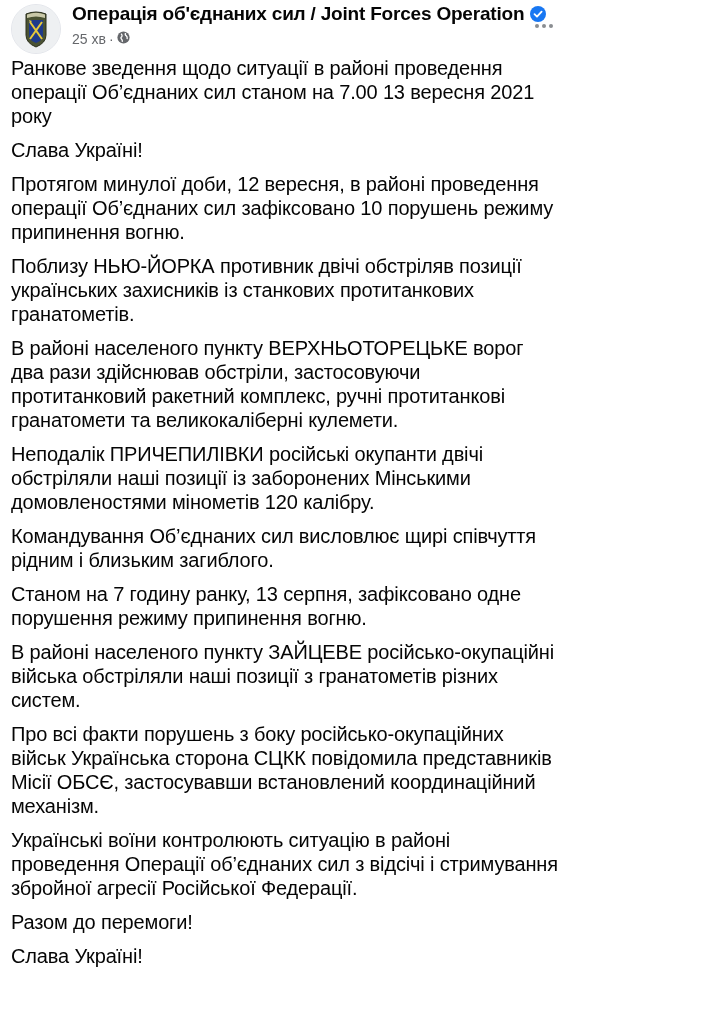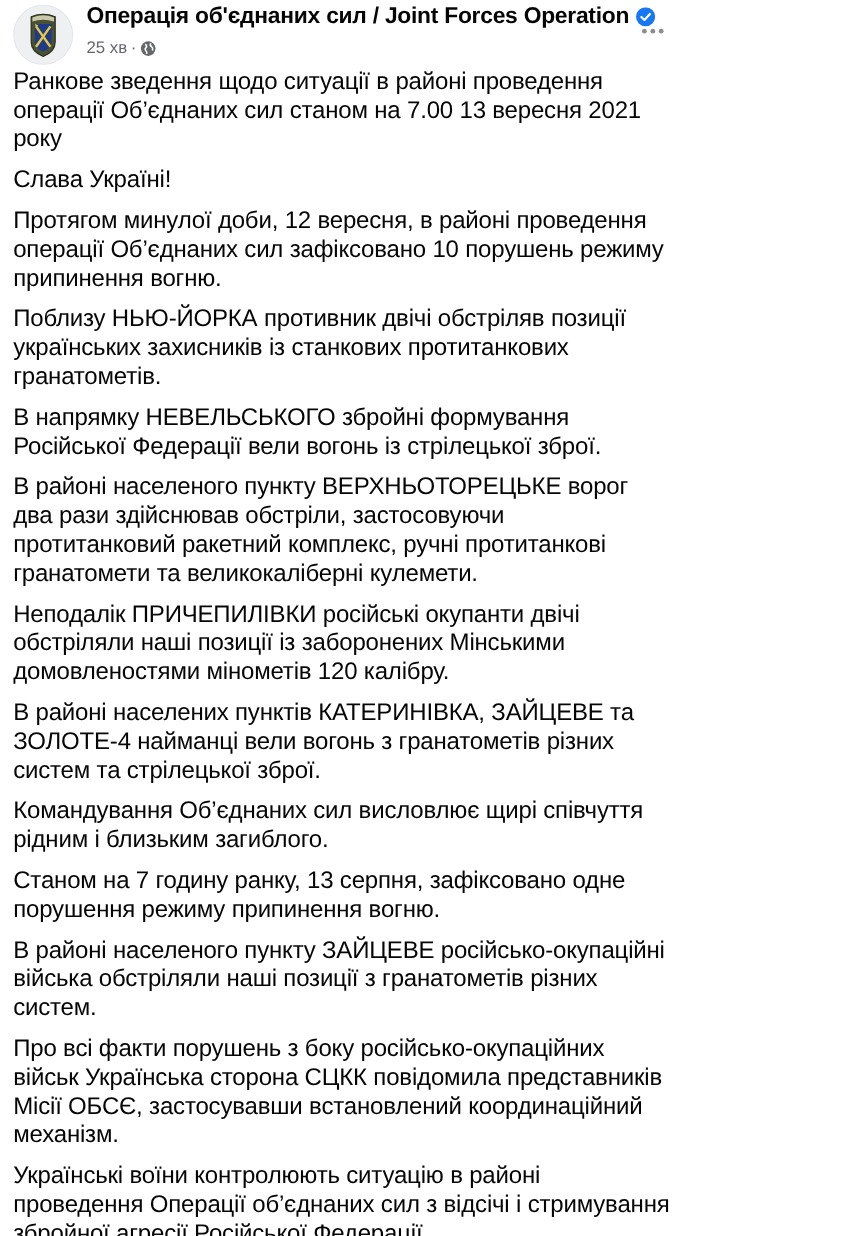--- a/index.html
+++ b/index.html
@@ -4,21 +4,21 @@
   <style>
     html, body { margin:0; padding:0; background:#ffffff; }
     body { width:722px; height:1030px; overflow:hidden; font-family:"Liberation Sans", sans-serif; color:#050505; }
     .post { position:relative; width:572px; }
     .header { position:relative; height:56px; }
     .avatar { position:absolute; left:11px; top:4px; width:48px; height:48px; border-radius:50%; background:#f0f2f5; border:1px solid #e4e6eb; overflow:hidden; }
     .avatar svg { display:block; }
     .name-row { position:absolute; left:72px; top:3px; display:flex; align-items:center; }
     .name { font-size:19px; font-weight:bold; color:#050505; letter-spacing:-0.2px; white-space:nowrap; }
     .verified { margin-left:6px; width:16px; height:16px; }
-    .meta-row { position:absolute; left:72px; top:31px; display:flex; align-items:flex-end; font-size:14px; color:#65676b; }
+    .meta-row { position:absolute; left:72px; top:31px; display:flex; align-items:flex-start; font-size:14px; color:#65676b; }
     .meta-row .sep { margin:0 3px; }
     .globe { width:13px; height:13px; }
     .more { position:absolute; right:12px; top:16px; width:32px; height:20px; display:flex; align-items:center; justify-content:center; gap:3px; cursor:pointer; }
     .more span { width:4px; height:4px; border-radius:50%; background:#8a8d91; display:block; }
     .body { padding:0 14px 0 11px; font-size:20px; line-height:24px; letter-spacing:-0.15px; }
     .body p { margin:0 0 10px 0; }
   </style>
 </head>
 <body>
 
@@ -56,24 +56,22 @@
       <span></span>
       <span></span>
     </div>
   </div>
 
   <div class="body">
     <p>Ранкове зведення щодо ситуації в районі проведення операції Об’єднаних сил станом на 7.00 13 вересня 2021 року</p>
     <p>Слава Україні!</p>
     <p>Протягом минулої доби, 12 вересня, в районі проведення операції Об’єднаних сил зафіксовано 10 порушень режиму припинення вогню.</p>
     <p>Поблизу НЬЮ-ЙОРКА противник двічі обстріляв позиції українських захисників із станкових протитанкових гранатометів.</p>
-    <p>В напрямку НЕВЕЛЬСЬКОГО збройні формування Російської Федерації вели вогонь із стрілецької зброї.</p>
     <p>В районі населеного пункту ВЕРХНЬОТОРЕЦЬКЕ ворог два рази здійснював обстріли, застосовуючи протитанковий ракетний комплекс,  ручні протитанкові гранатомети та великокаліберні кулемети.</p>
     <p>Неподалік ПРИЧЕПИЛІВКИ російські окупанти двічі обстріляли наші позиції із заборонених Мінськими домовленостями мінометів 120 калібру.</p>
-    <p>В районі населених пунктів КАТЕРИНІВКА, ЗАЙЦЕВЕ та ЗОЛОТЕ-4  найманці вели вогонь з гранатометів різних систем та стрілецької зброї.</p>
     <p>Командування Об’єднаних сил висловлює щирі співчуття рідним і близьким загиблого.</p>
     <p>Станом на 7 годину ранку, 13 серпня, зафіксовано одне порушення режиму припинення вогню.</p>
     <p>В районі населеного пункту ЗАЙЦЕВЕ російсько-окупаційні війська обстріляли наші позиції з гранатометів різних систем.</p>
     <p>Про всі факти порушень з боку російсько-окупаційних військ Українська сторона СЦКК повідомила представників Місії ОБСЄ, застосувавши встановлений координаційний механізм.</p>
     <p>Українські воїни контролюють ситуацію в районі проведення Операції об’єднаних сил з відсічі і стримування збройної агресії Російської Федерації.</p>
     <p>Разом до перемоги!</p>
     <p>Слава Україні!</p>
   </div>
 </div>
 

